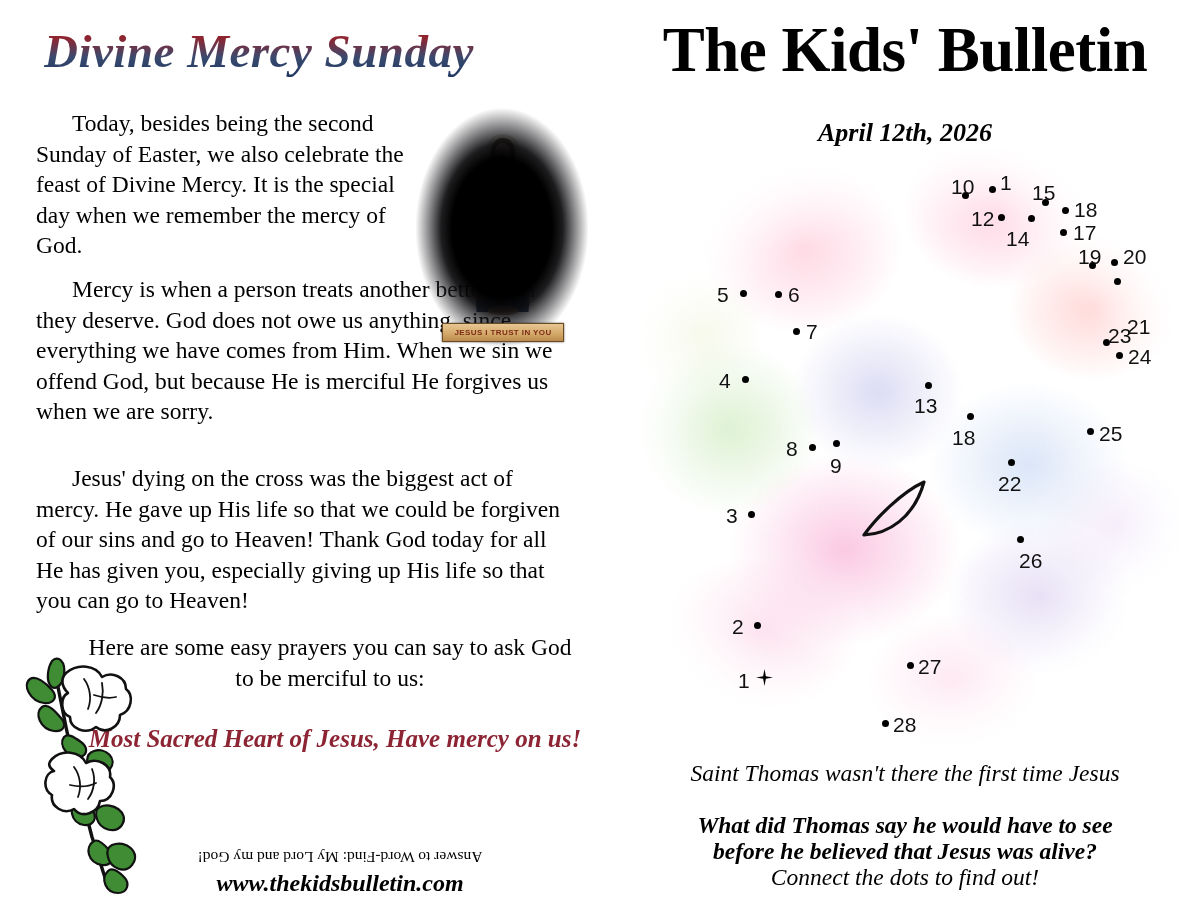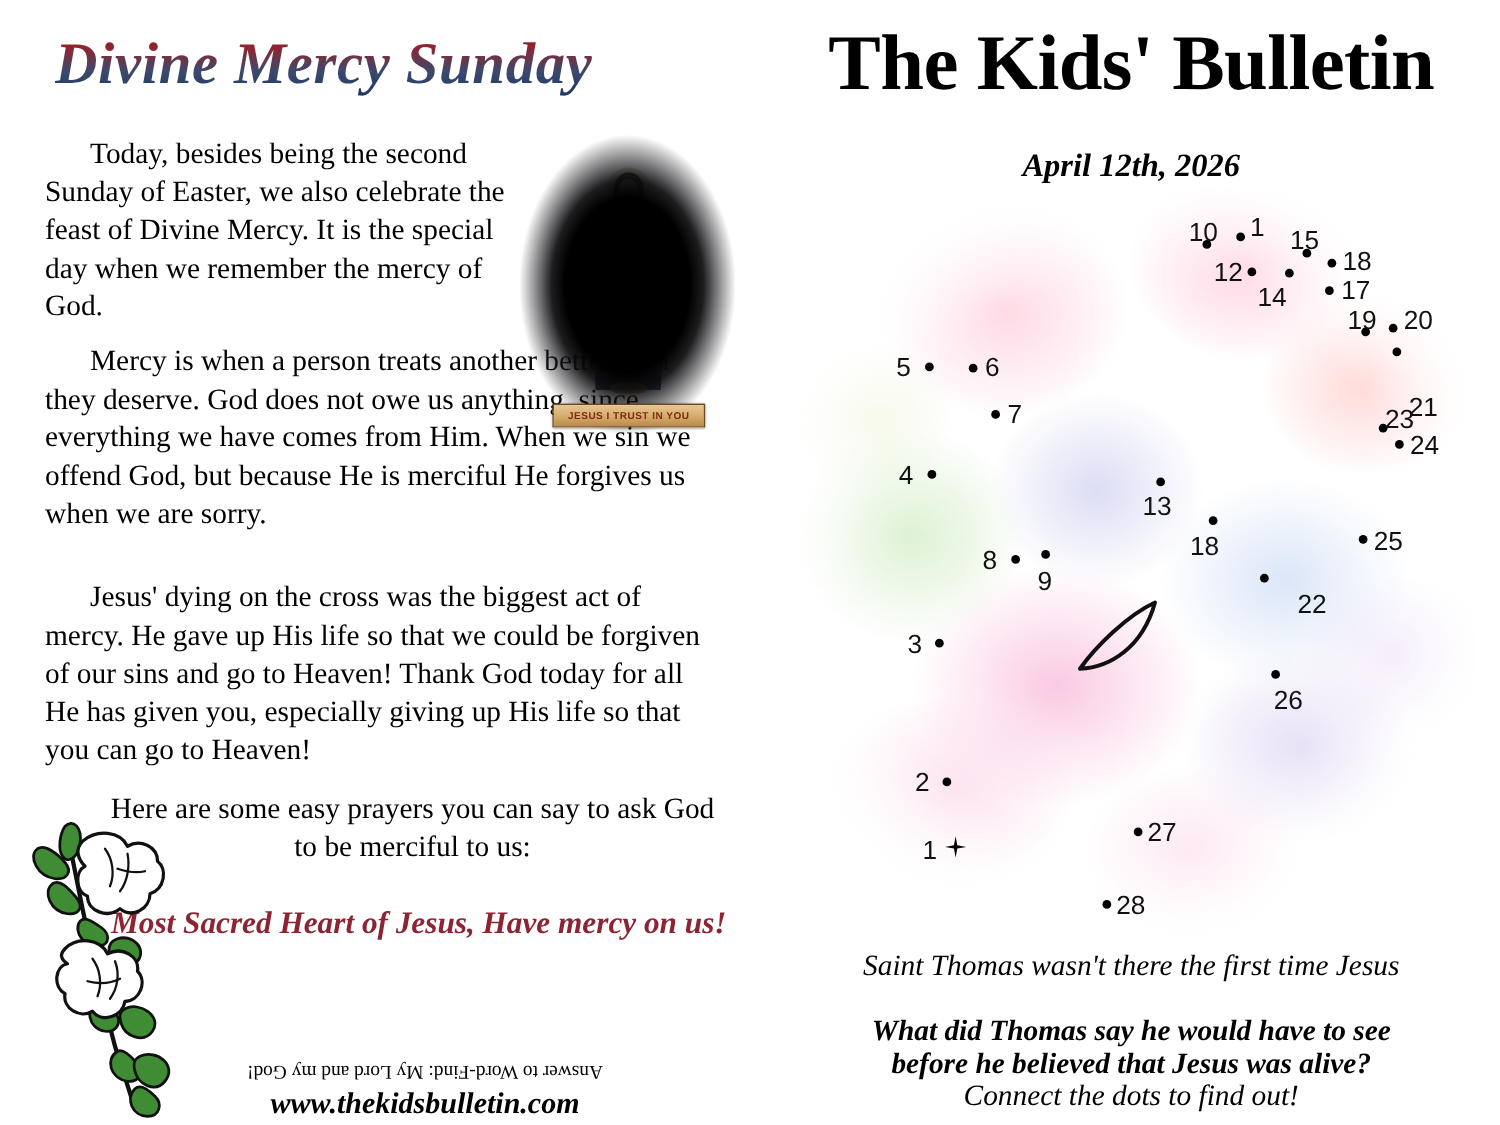--- a/index.html
+++ b/index.html
@@ -467,21 +467,21 @@
           <div class="dot-label" style="left: 433px; top: 72px;">17</div>
           <div class="dot" style="left: 326.5px; top: 262.5px;"></div>
           <div class="dot-label" style="left: 312px; top: 277px;">18</div>
           <div class="dot" style="left: 448.5px; top: 111.5px;"></div>
           <div class="dot-label" style="left: 438px; top: 96px;">19</div>
           <div class="dot" style="left: 470.5px; top: 108.5px;"></div>
           <div class="dot-label" style="left: 483px; top: 96px;">20</div>
           <div class="dot" style="left: 473.5px; top: 127.5px;"></div>
           <div class="dot-label" style="left: 487px; top: 122px; margin-top: 44px;">21</div>
           <div class="dot" style="left: 367.5px; top: 308.5px;"></div>
-          <div class="dot-label" style="left: 358px; top: 323px; margin-left: 40px;">22</div>
+          <div class="dot-label" style="left: 358px; top: 323px;">22</div>
           <div class="dot" style="left: 462.5px; top: 188.5px;"></div>
           <div class="dot-label" style="left: 468px; top: 175px;">23</div>
           <div class="dot" style="left: 475.5px; top: 201.5px;"></div>
           <div class="dot-label" style="left: 488px; top: 196px;">24</div>
           <div class="dot" style="left: 446.5px; top: 277.5px;"></div>
           <div class="dot-label" style="left: 459px; top: 273px;">25</div>
           <div class="dot" style="left: 376.5px; top: 385.5px;"></div>
           <div class="dot-label" style="left: 379px; top: 400px;">26</div>
           <div class="dot" style="left: 266.5px; top: 511.5px;"></div>
           <div class="dot-label" style="left: 278px; top: 506px;">27</div>

